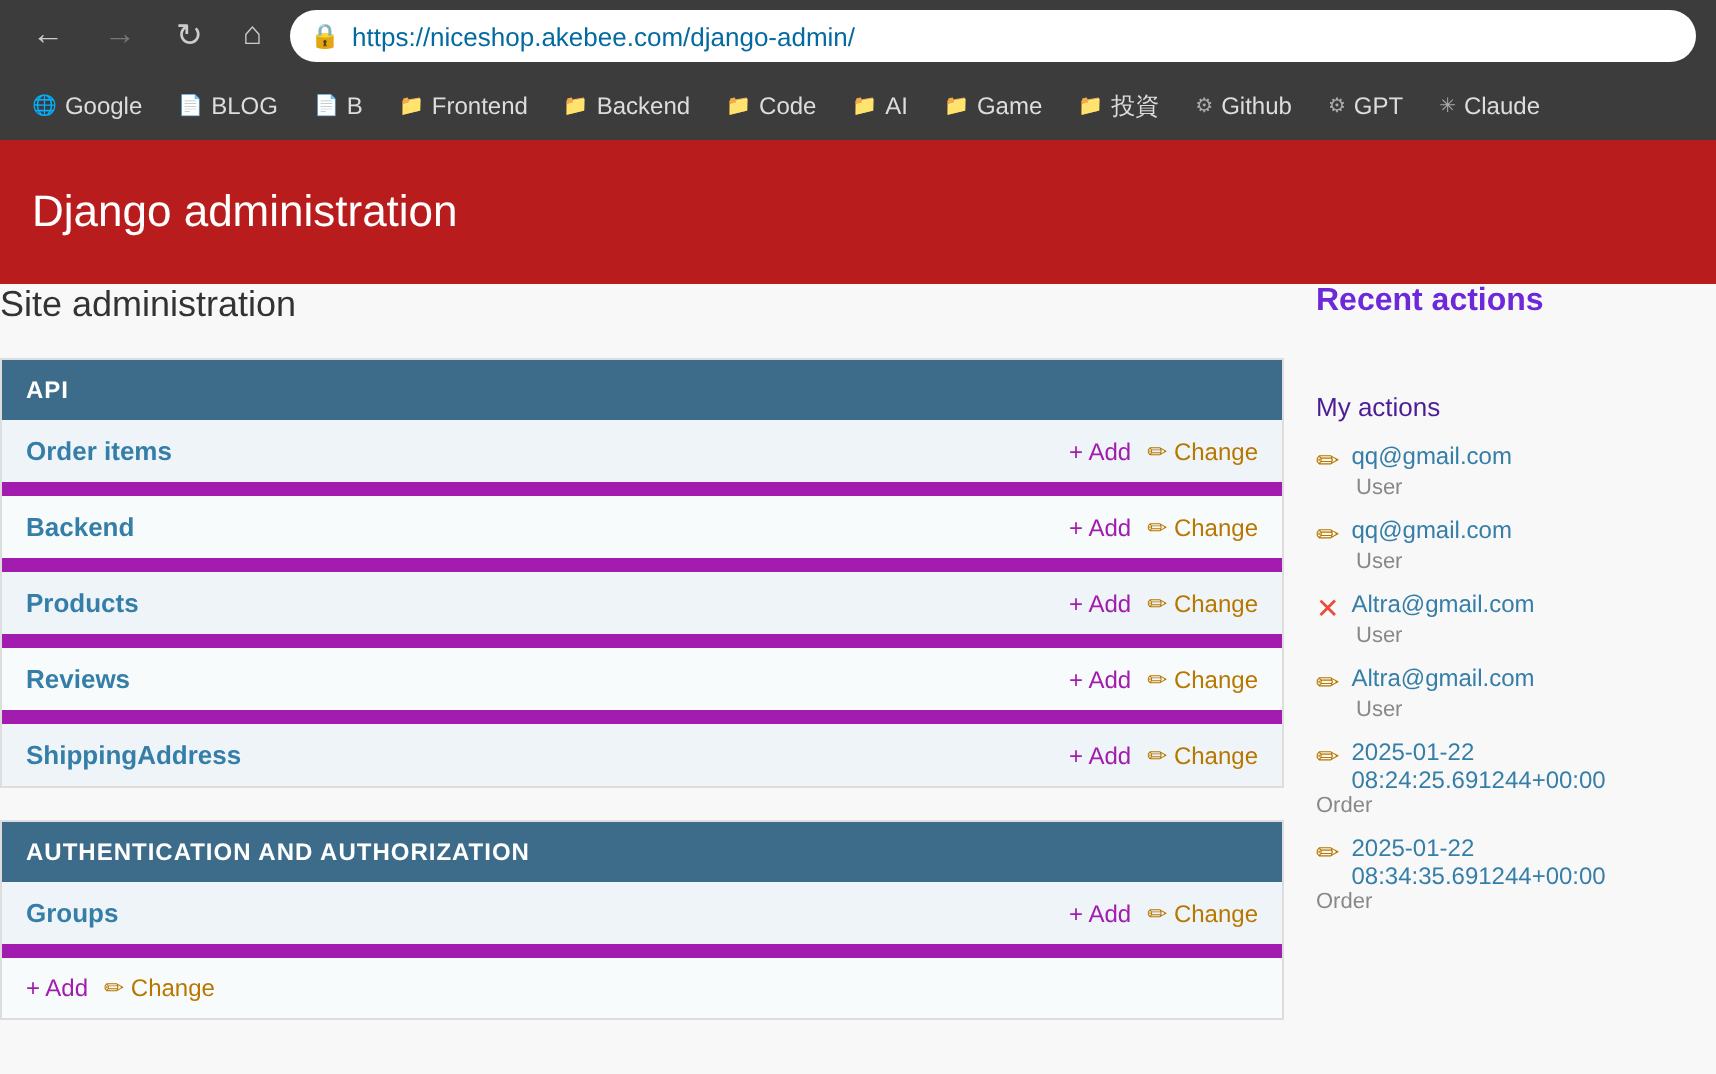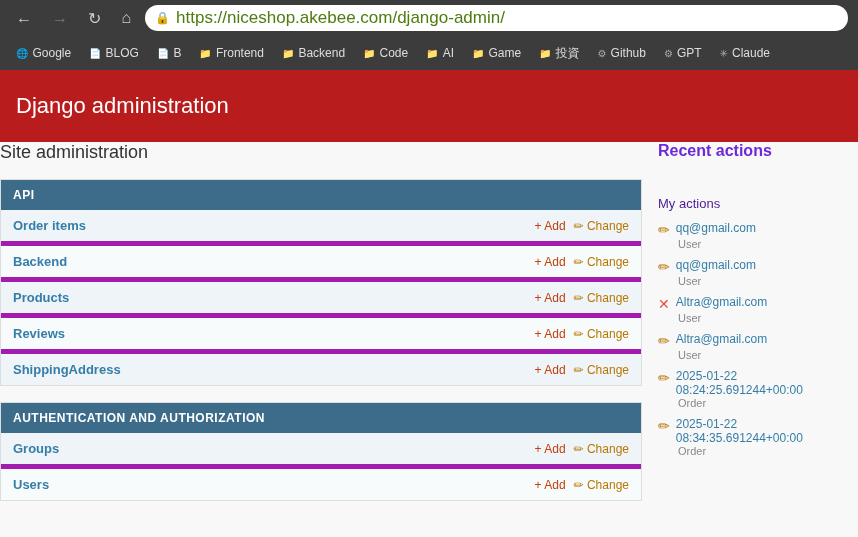--- a/index.html
+++ b/index.html
@@ -4,56 +4,56 @@
   <style>
     * { margin: 0; padding: 0; box-sizing: border-box; }
     body { font-family: Arial, sans-serif; font-size: 13px; background: #f8f8f8; width: 858px; height: 537px; overflow: hidden; }
 
     
     .browser-chrome { background: #3c3c3c; height: 70px; }
     .browser-toolbar { display: flex; align-items: center; padding: 6px 10px; gap: 8px; background: #3c3c3c; height: 36px; }
     .browser-nav-btn { background: none; border: none; color: #ccc; cursor: pointer; font-size: 16px; padding: 2px 6px; border-radius: 3px; }
     .browser-address-bar { flex: 1; display: flex; align-items: center; background: #fff; border-radius: 16px; padding: 4px 10px; gap: 6px; height: 26px; }
     .address-lock { color: #666; font-size: 12px; }
-    .address-text { font-size: 17px; color: #4d7c0f; flex: 1; }
+    .address-text { font-size: 13px; color: #0369a1; flex: 1; }
     .bookmarks-bar { background: #3c3c3c; height: 34px; display: flex; align-items: center; padding: 0 8px; gap: 2px; overflow: hidden; }
     .bookmark-item { display: flex; align-items: center; gap: 4px; color: #ddd; padding: 3px 8px; border-radius: 4px; cursor: pointer; white-space: nowrap; font-size: 12px; }
     .bookmark-icon { font-size: 10px; color: #aaa; }
 
     
     .django-admin { background: #f8f8f8; height: calc(537px - 70px); overflow-y: auto; }
     .django-header { background: #b91c1c; padding: 23px 16px; }
     .django-title { color: #fff; font-size: 22px; font-weight: normal; }
     .django-content { display: flex; gap: 16px; }
     .main-content { flex: 1; }
     .site-admin-title { font-size: 18px; color: #333; margin-bottom: 16px; font-weight: normal; }
 
     
     .section { background: #fff; margin-bottom: 16px; border: 1px solid #ddd; }
     .section-header { background: #3d6c8a; color: #fff; padding: 8px 12px; font-size: 12px; font-weight: bold; letter-spacing: 0.5px; }
-    .section-row { display: flex; align-items: center; padding: 8px 12px; border-bottom: 5px solid #a21caf; background: #f8fbfc; }
+    .section-row { display: flex; align-items: center; padding: 8px 12px; border-bottom: 7px solid #a21caf; background: #f8fbfc; }
     .section-row:last-child { border-bottom: none; }
     .section-row:nth-child(even) { background: #eef4f8; }
     .row-label { color: #357ea8; font-size: 13px; font-weight: bold; text-decoration: none; flex: 1; cursor: pointer; }
     .row-actions { display: flex; gap: 8px; }
-    .action-add { color: #c2410c; font-size: 12px; cursor: pointer; text-decoration: none; }
+    .action-add { color: #a21caf; font-size: 12px; cursor: pointer; text-decoration: none; }
     .action-change { color: #b87800; font-size: 12px; cursor: pointer; text-decoration: none; }
 
     
     .sidebar { width: 200px; flex-shrink: 0; }
     .recent-actions-title { font-size: 16px; color: #6d28d9; margin-bottom: 12px; font-weight: bold; }
     .my-actions-title { font-size: 13px; color: #4c1d95; margin-bottom: 10px; margin-top: 36px; }
     .action-item { display: flex; flex-direction: column; margin-bottom: 8px; }
     .action-item-row { display: flex; align-items: flex-start; gap: 6px; }
     .action-dot { font-size: 14px; margin-top: 1px; flex-shrink: 0; }
     .dot-edit { color: #b87800; }
     .dot-delete { color: #e74c3c; }
     .action-link { color: #357ea8; font-size: 12px; cursor: pointer; }
     .action-type { color: #888; font-size: 11px; margin-left: 20px; }
-    .action-order { color: #888; font-size: 11px; margin-left: 20px; }
+    .action-order { color: #888; font-size: 11px; }
   </style>
 </head>
 <body>
 
 <div class="browser-chrome">
   <div class="browser-toolbar">
     <button class="browser-nav-btn">←</button>
     <button class="browser-nav-btn" style="color:#777;">→</button>
     <button class="browser-nav-btn">↻</button>
     <button class="browser-nav-btn">⌂</button>
@@ -164,21 +164,20 @@
       <div class="section">
         <div class="section-header">AUTHENTICATION AND AUTHORIZATION</div>
         <div class="section-row">
           <a class="row-label">Groups</a>
           <div class="row-actions">
             <a class="action-add">+ Add</a>
             <a class="action-change">✏ Change</a>
           </div>
         </div>
         <div class="section-row">
-          <a class="row-label">Users</a>
           <div class="row-actions">
             <a class="action-add">+ Add</a>
             <a class="action-change">✏ Change</a>
           </div>
         </div>
       </div>
     </div>
 
     <div class="sidebar">
       <h2 class="recent-actions-title">Recent actions</h2>

